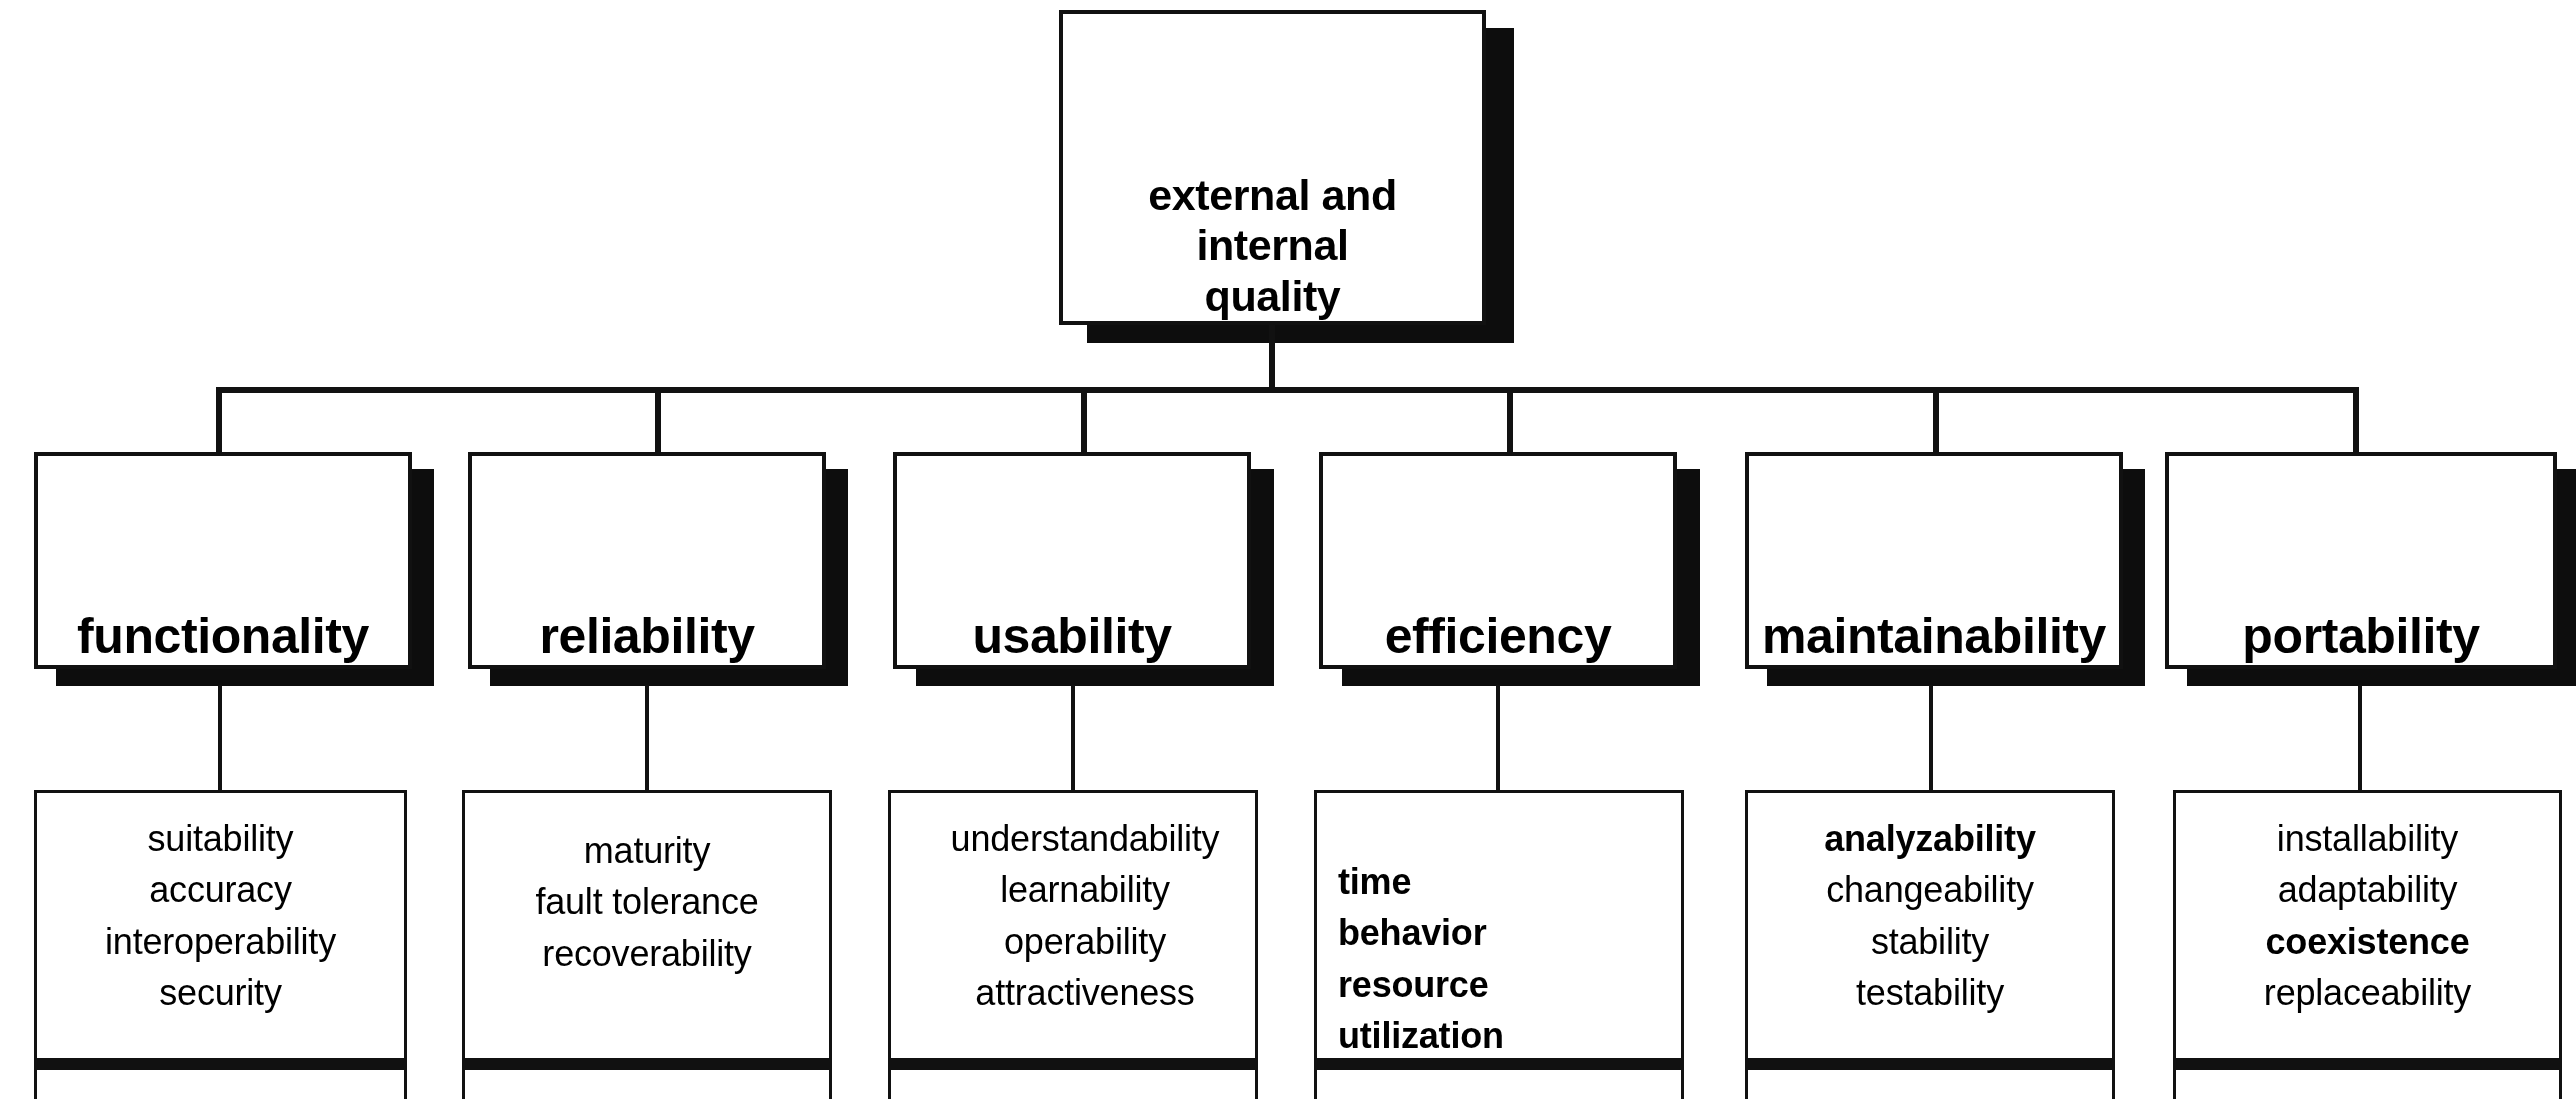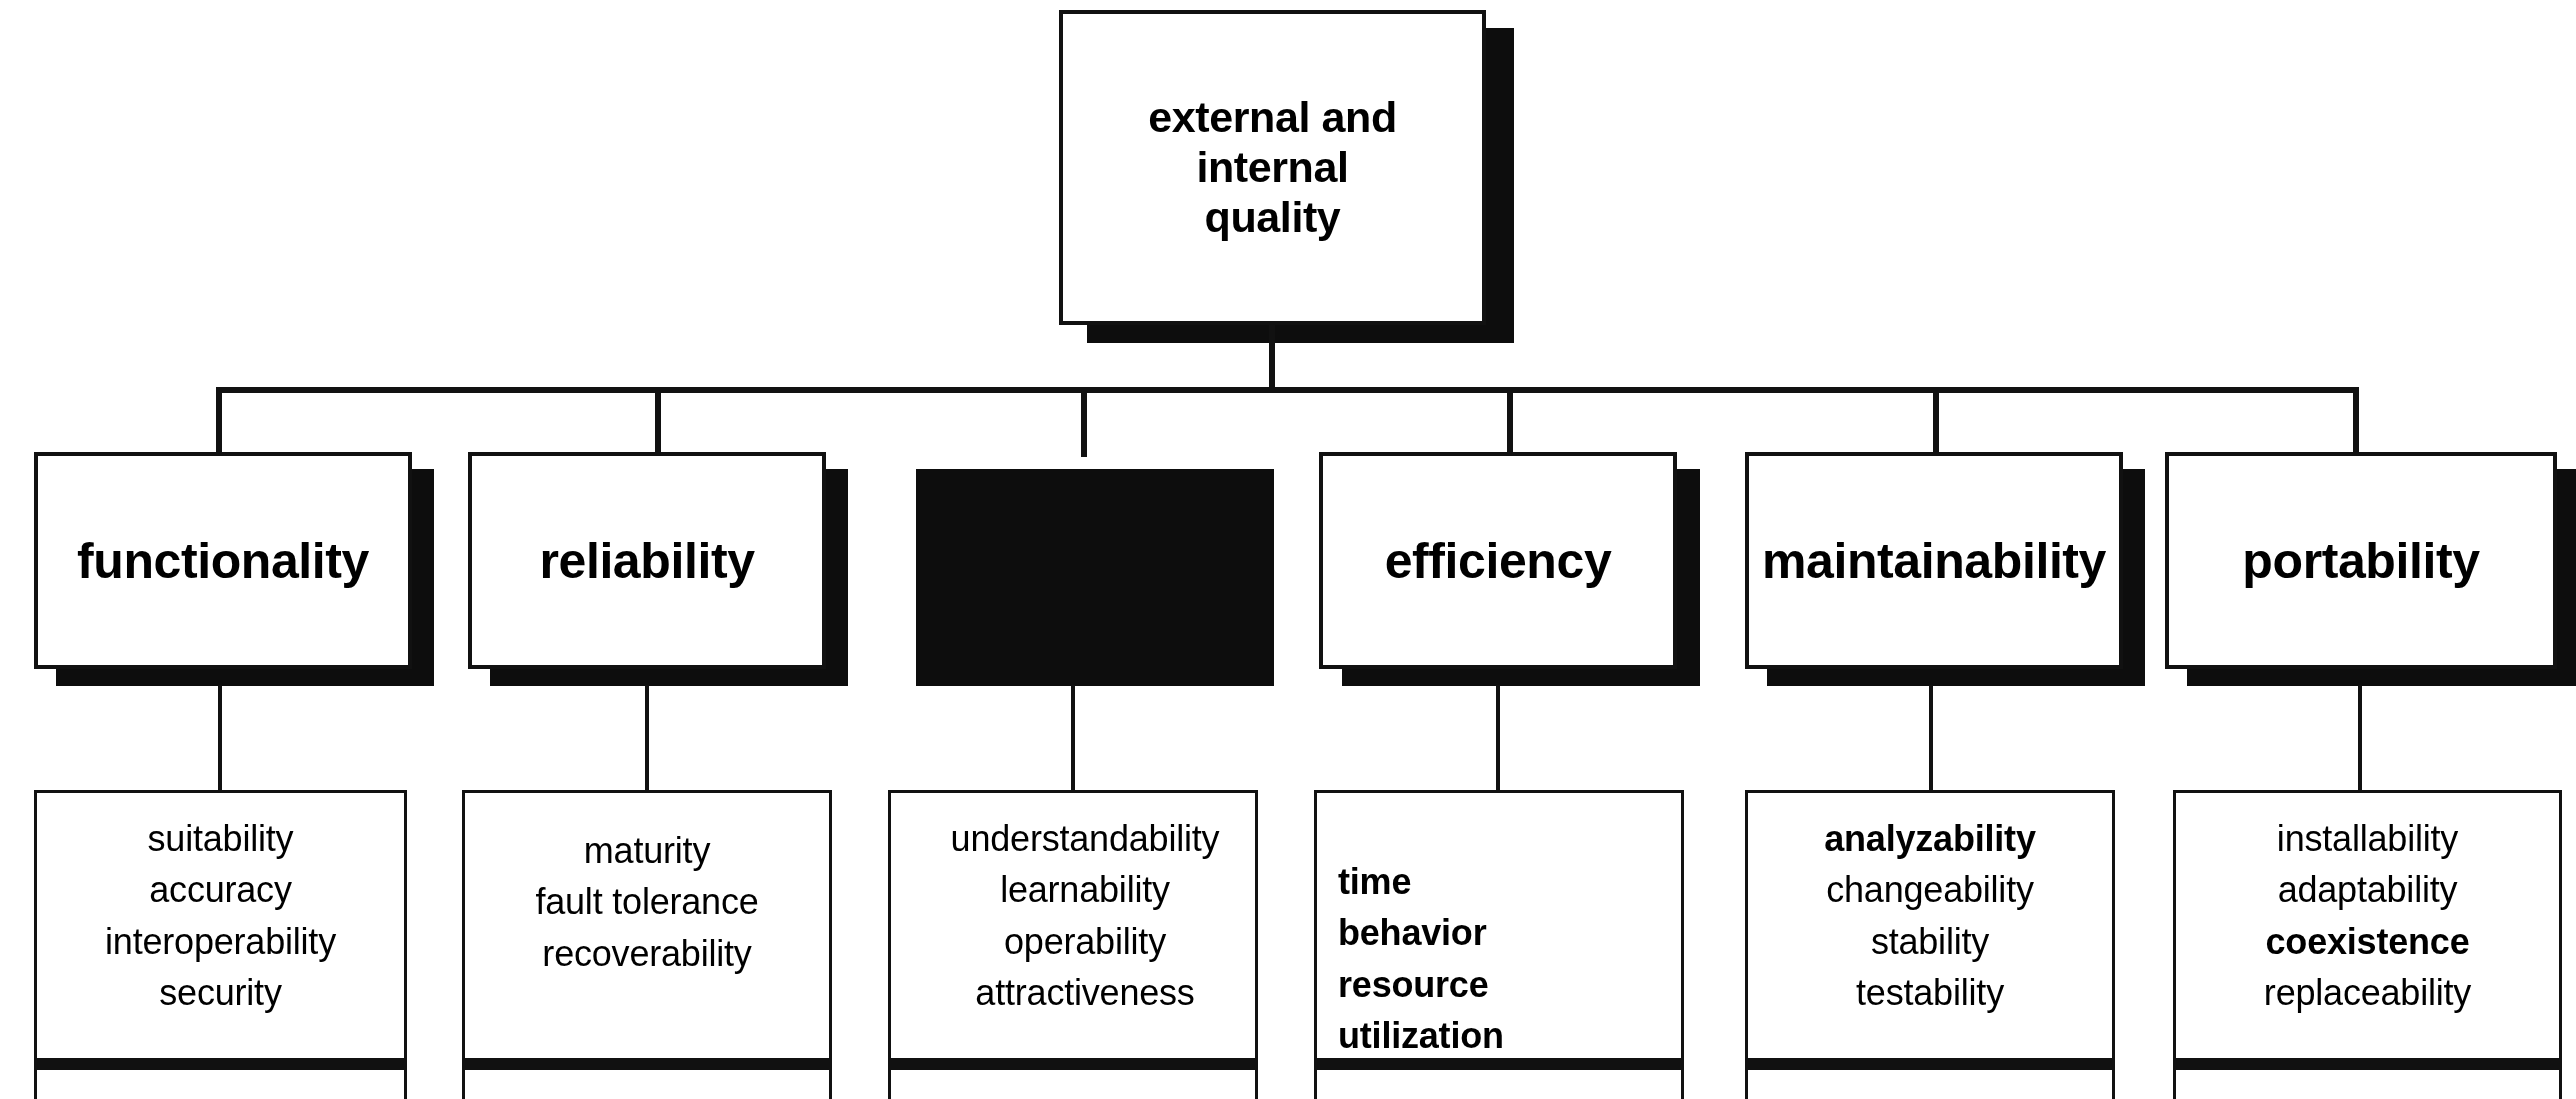--- a/index.html
+++ b/index.html
@@ -20,21 +20,21 @@
     overflow: hidden;
   }
 
   
   .node {
     position: absolute;
     box-sizing: border-box;
     background: #ffffff;
     border: 4.2px solid #111111;
     display: flex;
-    align-items: center;
+    align-items: flex-end;
     justify-content: center;
     text-align: center;
     color: #000000;
     z-index: 5;
   }
   .node .label { display: block; width: 100%; }
 
   
   .shadow {
     position: absolute;
@@ -127,20 +127,23 @@
   <div class="node cat-node" style="left:34px; top:452px; width:378px; height:217px;">
     <span class="label">functionality</span>
   </div>
 
   <div class="shadow" style="left:490px; top:469px; width:358px; height:217px;"></div>
   <div class="node cat-node" style="left:468px; top:452px; width:358px; height:217px;">
     <span class="label">reliability</span>
   </div>
 
   <div class="shadow" style="left:916px; top:469px; width:358px; height:217px;"></div>
+  <div class="node cat-node" style="left:893px; top:452px; width:358px; height:217px;">
+    <span class="label">usability</span>
+  </div>
 
   <div class="shadow" style="left:1342px; top:469px; width:358px; height:217px;"></div>
   <div class="node cat-node" style="left:1319px; top:452px; width:358px; height:217px;">
     <span class="label">efficiency</span>
   </div>
 
   <div class="shadow" style="left:1767px; top:469px; width:378px; height:217px;"></div>
   <div class="node cat-node" style="left:1745px; top:452px; width:378px; height:217px;">
     <span class="label">maintainability</span>
   </div>

